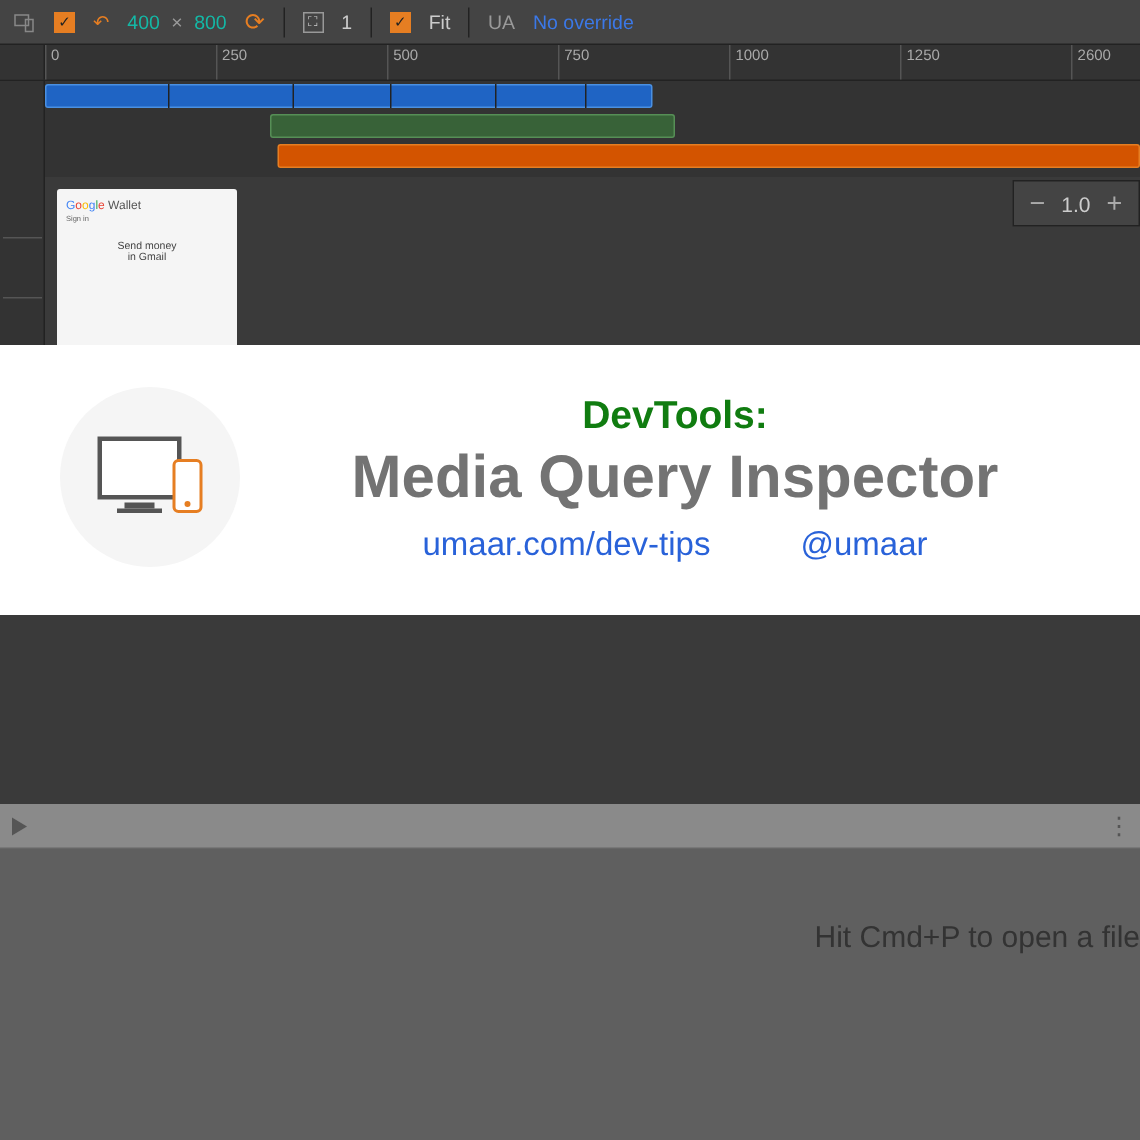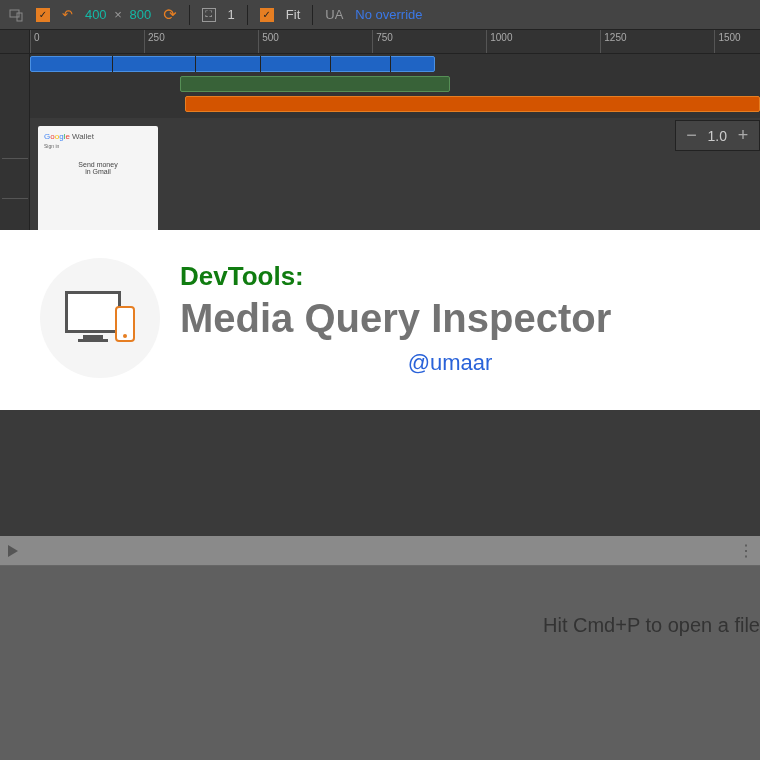--- a/index.html
+++ b/index.html
@@ -254,21 +254,21 @@
       width: 4px;
       height: 4px;
       border-radius: 50%;
       background: #e67e22;
       bottom: 2px;
       left: 50%;
       transform: translateX(-50%);
     }
     .title-text-block {
       flex: 1;
-      text-align: left;
+      text-align: center;
     }
     .title-pre { color: #107c10; font-size: 26px; font-weight: 600; }
     .title-main { color: #737373; font-size: 40px; font-weight: 700; line-height: 1.1; margin: 4px 0; }
     .title-sub { color: #000; font-size: 30px; font-weight: 700; margin-top: 6px; }
     .title-links {
       margin-top: 10px;
       display: flex;
       justify-content: center;
       gap: 60px;
       font-size: 22px;
@@ -343,21 +343,21 @@
 
 <div class="ruler-row">
   <div class="ruler-left-gutter"></div>
   <div class="ruler-track" id="ruler-track">
       <div class="ruler-tick" style="left: 0px;">0</div>
       <div class="ruler-tick" style="left: 114.062px;">250</div>
       <div class="ruler-tick" style="left: 228.125px;">500</div>
       <div class="ruler-tick" style="left: 342.188px;">750</div>
       <div class="ruler-tick" style="left: 456.25px;">1000</div>
       <div class="ruler-tick" style="left: 570.312px;">1250</div>
-      <div class="ruler-tick" style="left: 684.375px;">1500</div>
+      <div class="ruler-tick" style="left: 684.375px;">2600</div>
     </div>
 </div>
 
 <div class="mq-area">
   <div class="mq-left-gutter"></div>
   <div class="mq-track">
     <div class="mq-bar mq-blue" style="left:0; width:405px; top:2px;"></div>
     <div class="mq-segment-line" style="left:82px; top:2px;"></div>
     <div class="mq-segment-line" style="left:165px; top:2px;"></div>
     <div class="mq-segment-line" style="left:230px; top:2px;"></div>
@@ -399,20 +399,21 @@
       <div class="monitor"></div>
       <div class="monitor-stand"></div>
       <div class="monitor-base"></div>
       <div class="phone"></div>
     </div>
   </div>
   <div class="title-text-block">
     <div class="title-pre">DevTools:</div>
     <div class="title-main">Media Query Inspector</div>
     <div class="title-links">
+      <span>umaar.com/dev-tips</span>
       <span>@umaar</span>
     </div>
   </div>
 </div>
 
 <div class="bottom-panel">
   <div class="bottom-header">
     <div class="play-icon"></div>
     <div class="dots-icon">⋮</div>
   </div>

